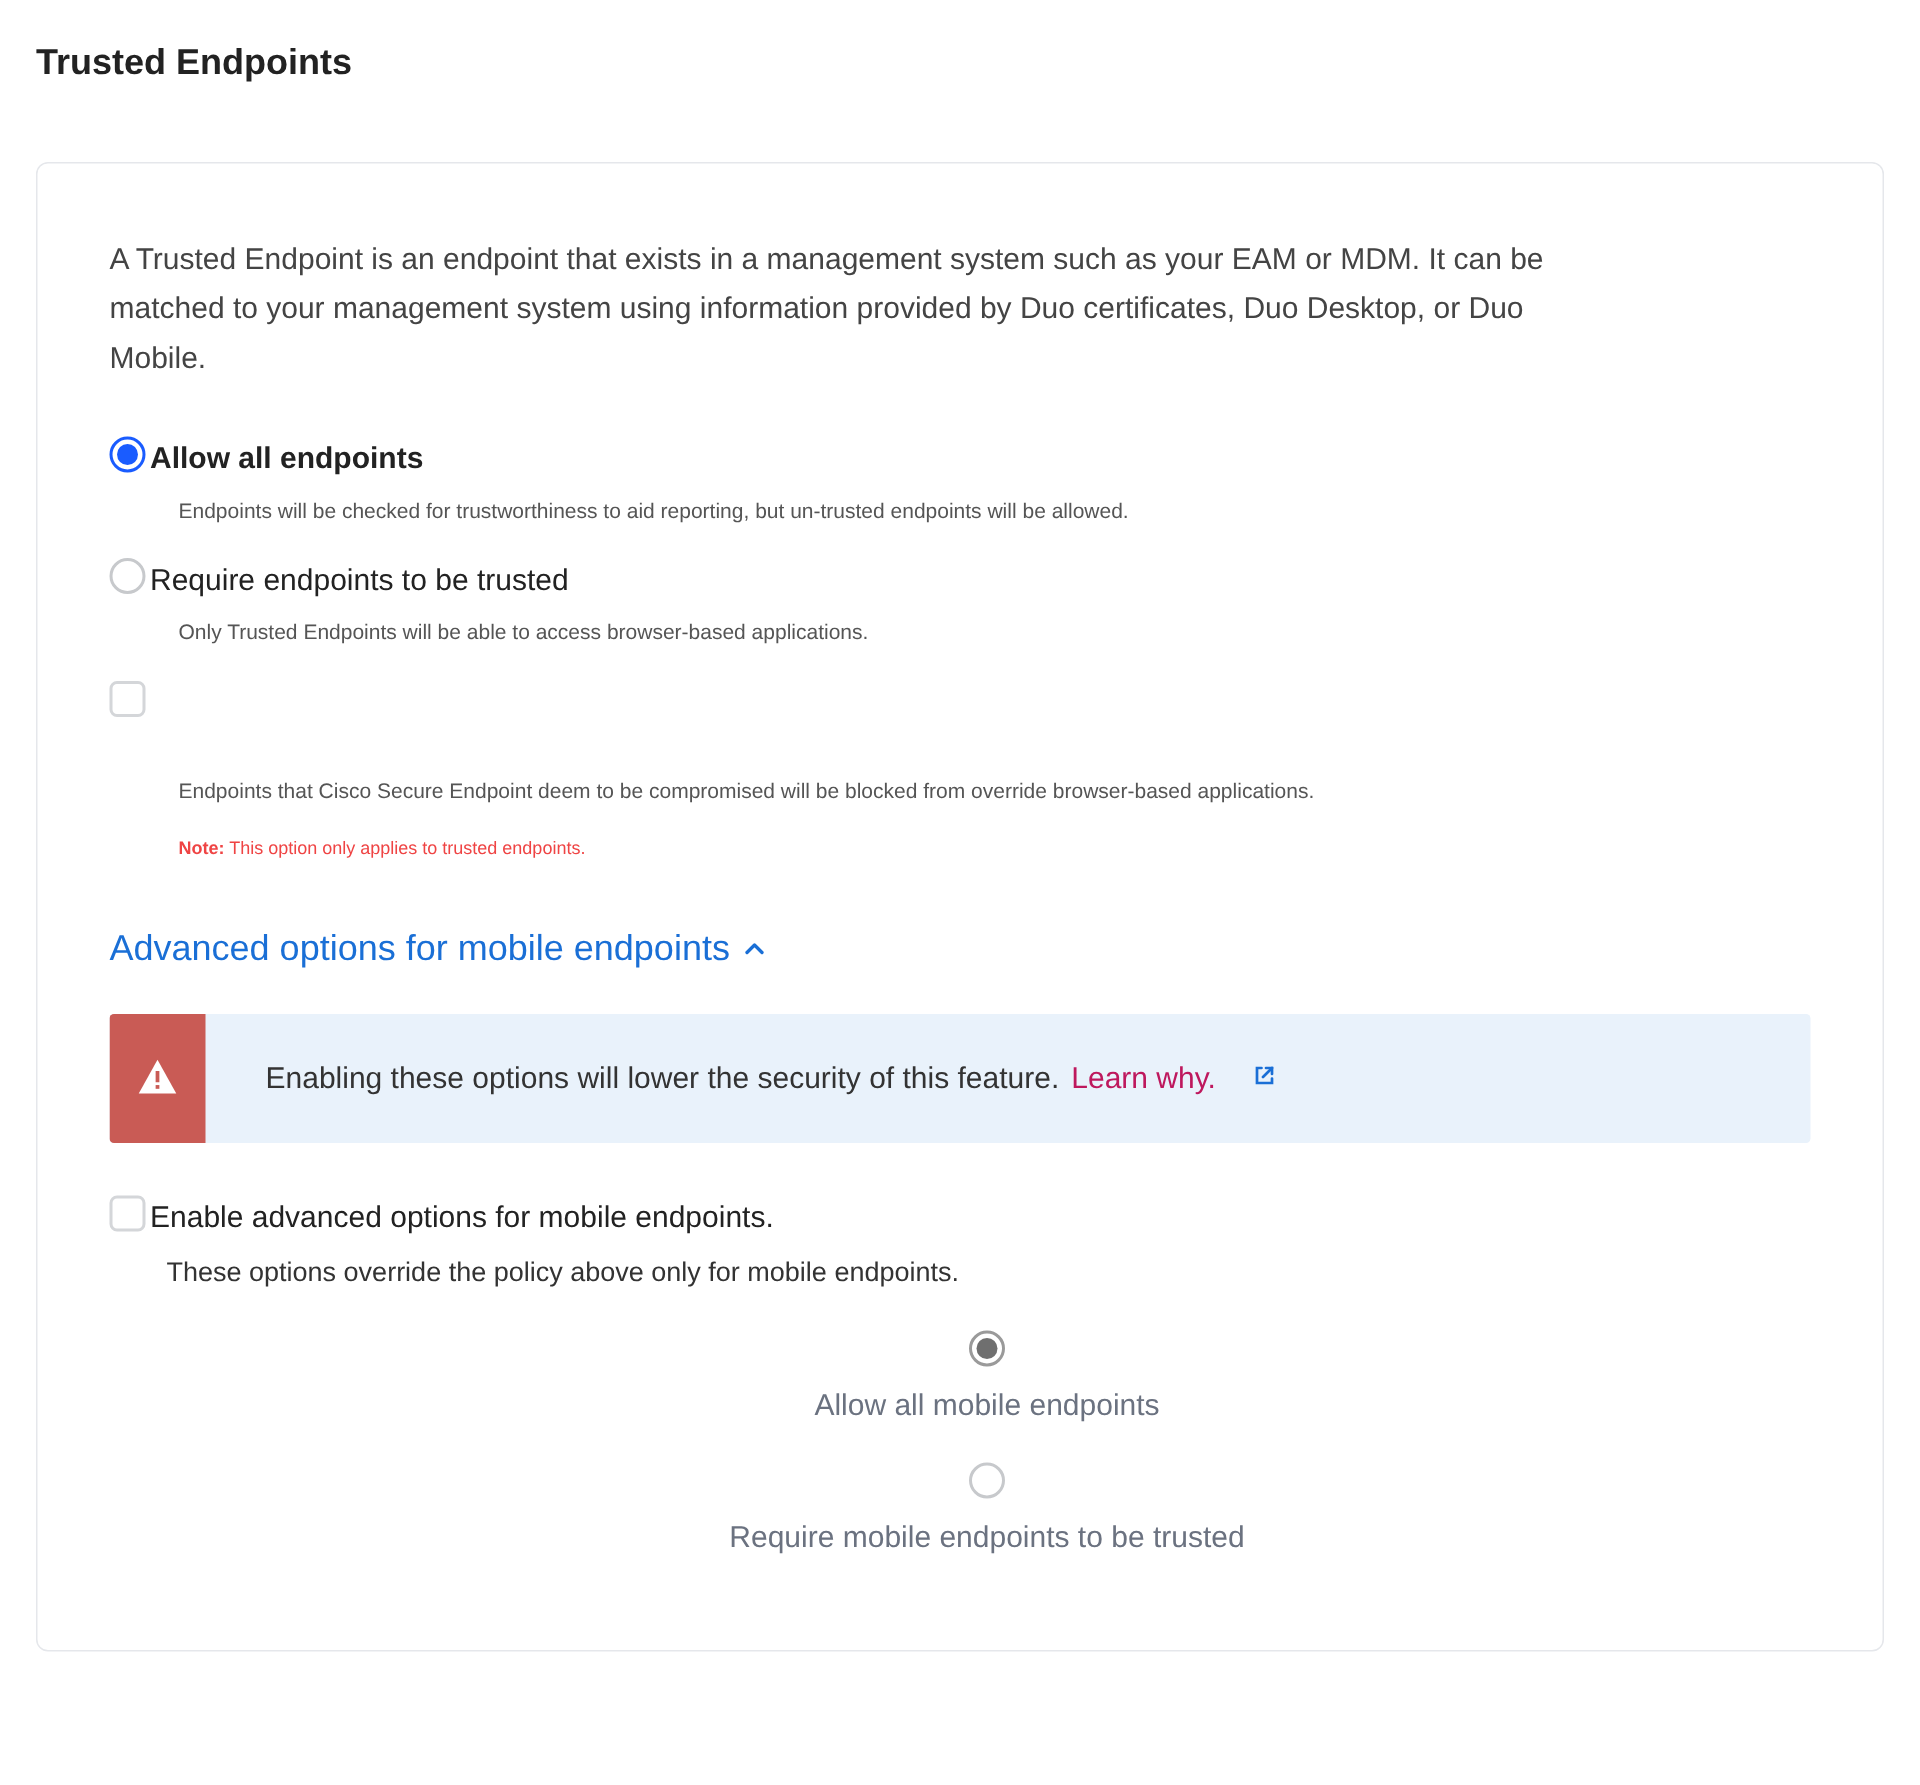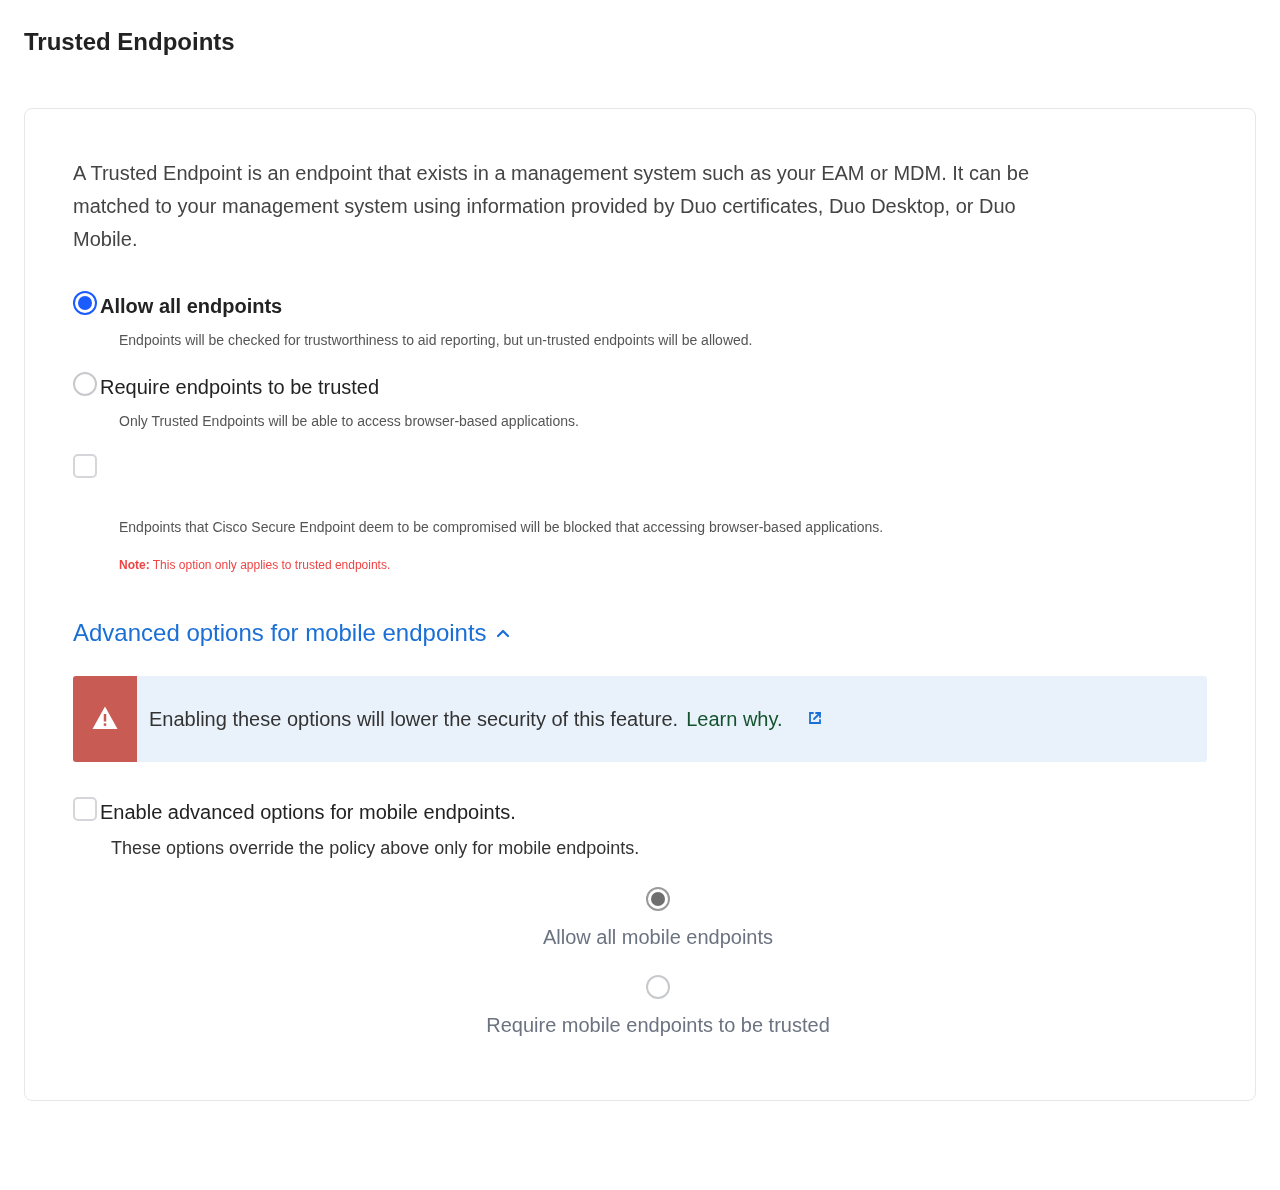--- a/index.html
+++ b/index.html
@@ -143,30 +143,30 @@
     }
     .alert-icon {
       width: 64px;
       background: #c95b55;
       display: flex;
       align-items: center;
       justify-content: center;
       flex-shrink: 0;
     }
     .alert-content {
-      padding: 28px 12px;
+      padding: 28px 40px;
       font-size: 20px;
       color: #333;
       display: flex;
       align-items: center;
       gap: 8px;
       flex-wrap: wrap;
     }
     .alert-link {
-      color: #14532d;
+      color: #be185d;
       text-decoration: none;
       display: inline-flex;
       align-items: center;
       gap: 24px;
     }
     .nested-options {
       margin-left: 36px;
       margin-top: 22px;
     }
     .nested-options .option-row {
@@ -205,21 +205,21 @@
     </span>
     <span class="option-label">Require endpoints to be trusted</span>
   </div>
   <p class="option-desc">Only Trusted Endpoints will be able to access browser-based applications.</p>
 
   <div class="option-row">
     <span class="option-control">
       <span class="checkbox"></span>
     </span>
   </div>
-  <p class="option-desc spacer-top">Endpoints that Cisco Secure Endpoint deem to be compromised will be blocked that accessing browser-based applications.</p>
+  <p class="option-desc spacer-top">Endpoints that Cisco Secure Endpoint deem to be compromised will be blocked from override browser-based applications.</p>
   <p class="note-row">
     <span class="bold">Note:</span><span> This option only applies to trusted endpoints.</span>
   </p>
 
   <div class="accordion-toggle">
     <span>Advanced options for mobile endpoints</span>
     <span class="chevron">
       <svg width="16" height="16" viewBox="0 0 16 16" fill="none">
         <path d="M3 10 L8 5 L13 10" stroke="#1a6fd6" stroke-width="2.2" stroke-linecap="round" stroke-linejoin="round"></path>
       </svg>

